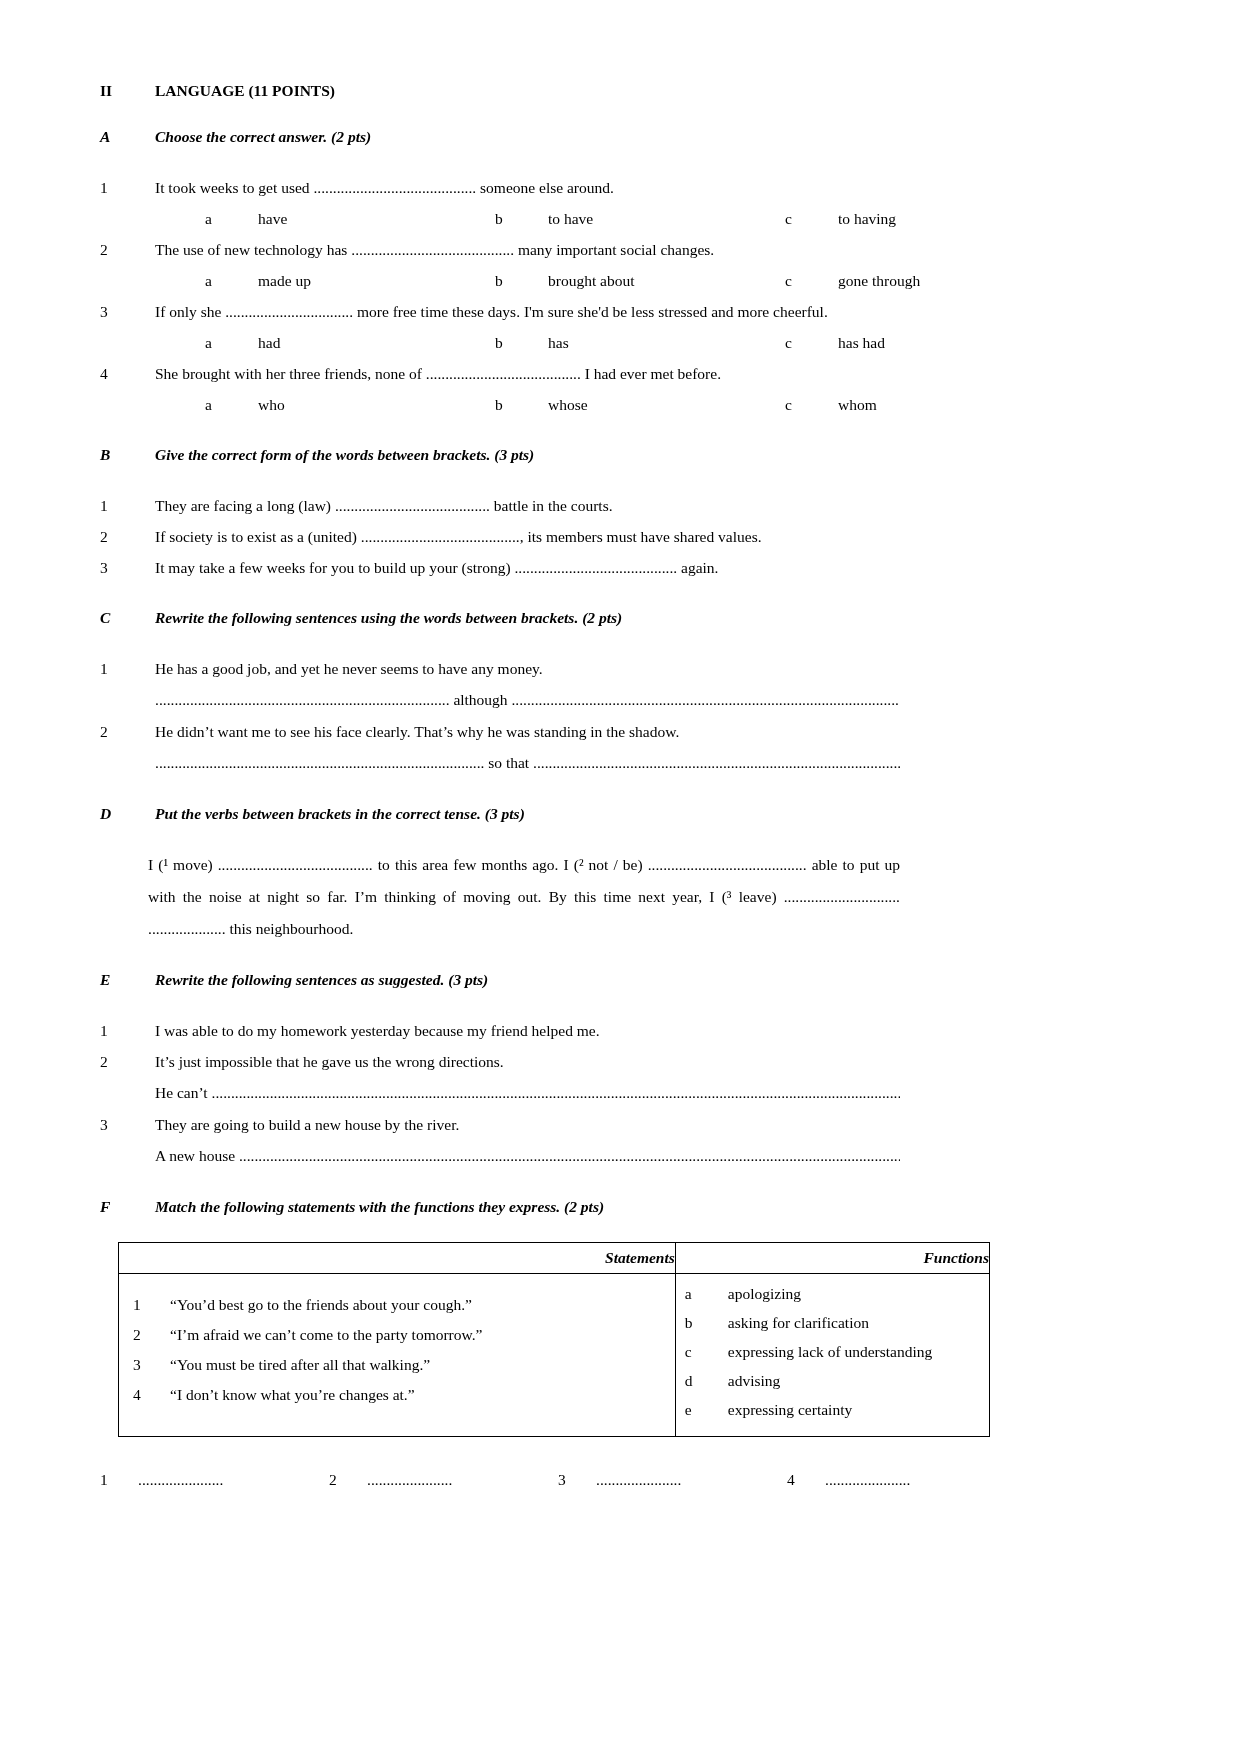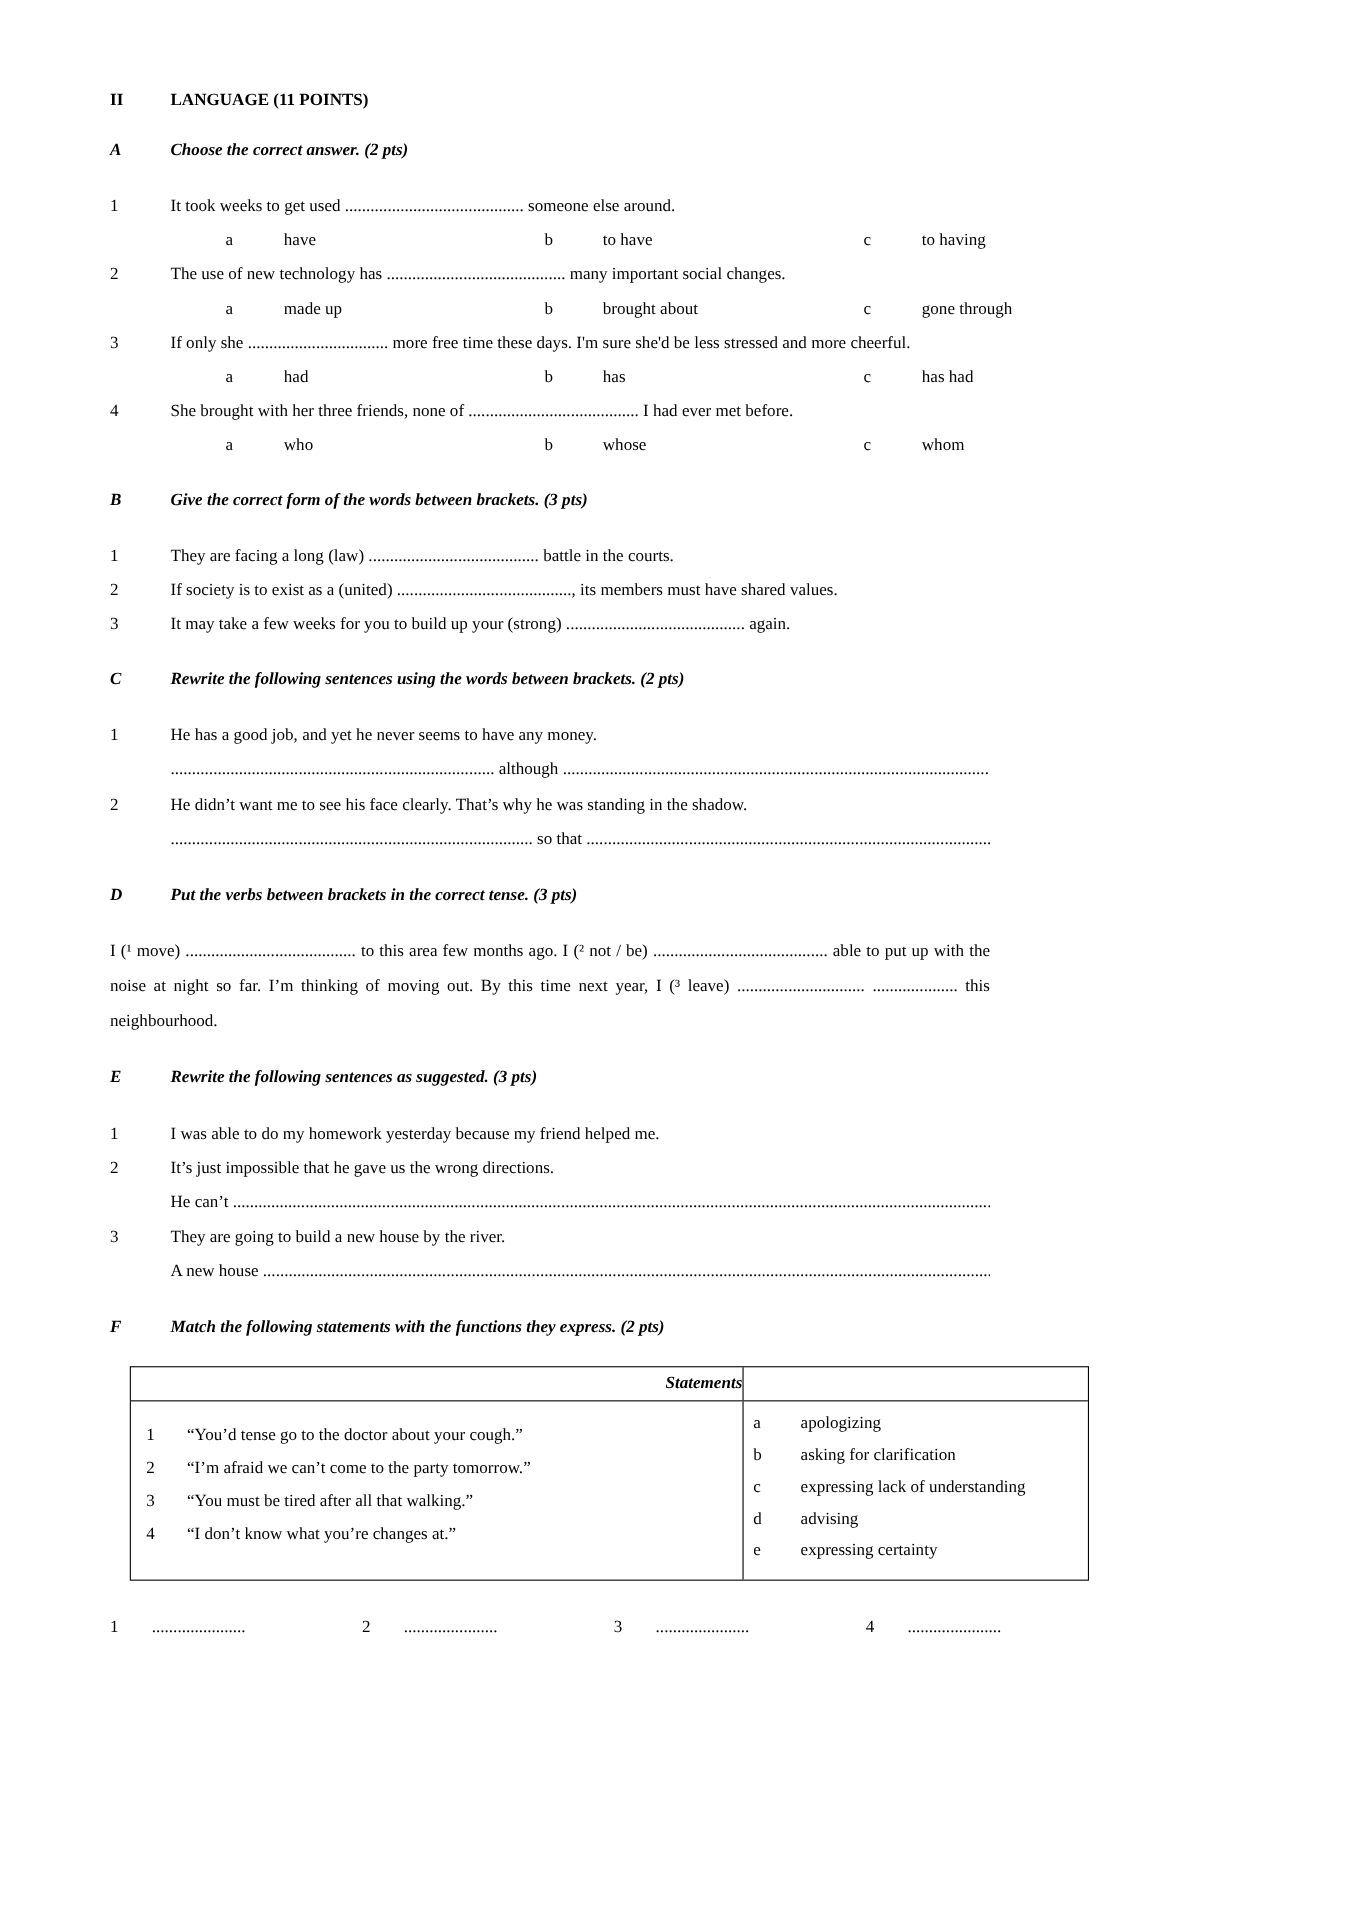--- a/index.html
+++ b/index.html
@@ -18,21 +18,21 @@
   .part-heading { display: flex; font-weight: bold; font-style: italic; margin: 24px 0 24px 0; line-height: 22px; }
   .lead { width: 55px; flex-shrink: 0; }
   .q-row { display: flex; line-height: 31px; }
   .q-num { width: 55px; flex-shrink: 0; }
   .q-text { flex: 1; white-space: nowrap; overflow: hidden; }
   .opt-row { display: flex; line-height: 31px; margin-left: 105px; }
   .opt { display: flex; width: 290px; flex-shrink: 0; }
   .opt-letter { width: 53px; flex-shrink: 0; }
   .answer-row { display: flex; line-height: 32px; }
   .answer-line { flex: 1; white-space: nowrap; overflow: hidden; }
-  .para { text-align: justify; line-height: 32px; margin-top: 2px; }
+  .para { text-align: justify; line-height: 32px; margin-top: 2px; margin-left: 48px; }
   .ftable { width: 872px; margin-left: 18px; border: 1px solid #000; margin-top: 2px; }
   .ftable-header { display: flex; border-bottom: 1px solid #000; }
   .fth { font-weight: bold; font-style: italic; text-align: right; padding: 5px 0; line-height: 20px; }
   .fth-statements { width: 64%; border-right: 1px solid #000; }
   .fth-functions { width: 36%; }
   .ftable-body { display: flex; align-items: stretch; }
   .fcell-statements { width: 64%; border-right: 1px solid #000; padding: 16px 8px 14px 14px; }
   .fcell-functions { width: 36%; padding: 5px 8px 12px 9px; }
   .stmt-row { display: flex; line-height: 30px; }
   .stmt-num { width: 37px; flex-shrink: 0; }
@@ -228,26 +228,27 @@
   </div>
 
   <div class="part-heading">
     <span class="lead">F</span>
     <span>Match the following statements with the functions they express. (2 pts)</span>
   </div>
 
   <div class="ftable">
     <div class="ftable-header">
       <div class="fth fth-statements">Statements</div>
+      <div class="fth fth-functions">Functions</div>
     </div>
     <div class="ftable-body">
       <div class="fcell-statements">
         <div class="stmt-row">
           <span class="stmt-num">1</span>
-          <span>“You’d tense go to the doctor about your cough.”</span>
+          <span>“You’d best go to the friends about your cough.”</span>
         </div>
         <div class="stmt-row">
           <span class="stmt-num">2</span>
           <span>“I’m afraid we can’t come to the party tomorrow.”</span>
         </div>
         <div class="stmt-row">
           <span class="stmt-num">3</span>
           <span>“You must be tired after all that walking.”</span>
         </div>
         <div class="stmt-row">

